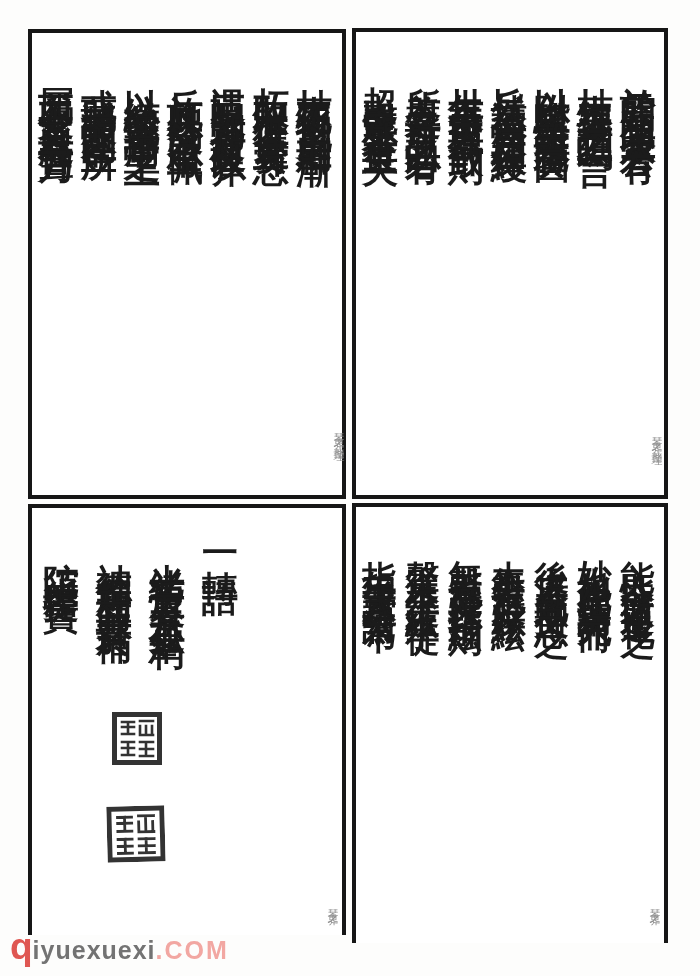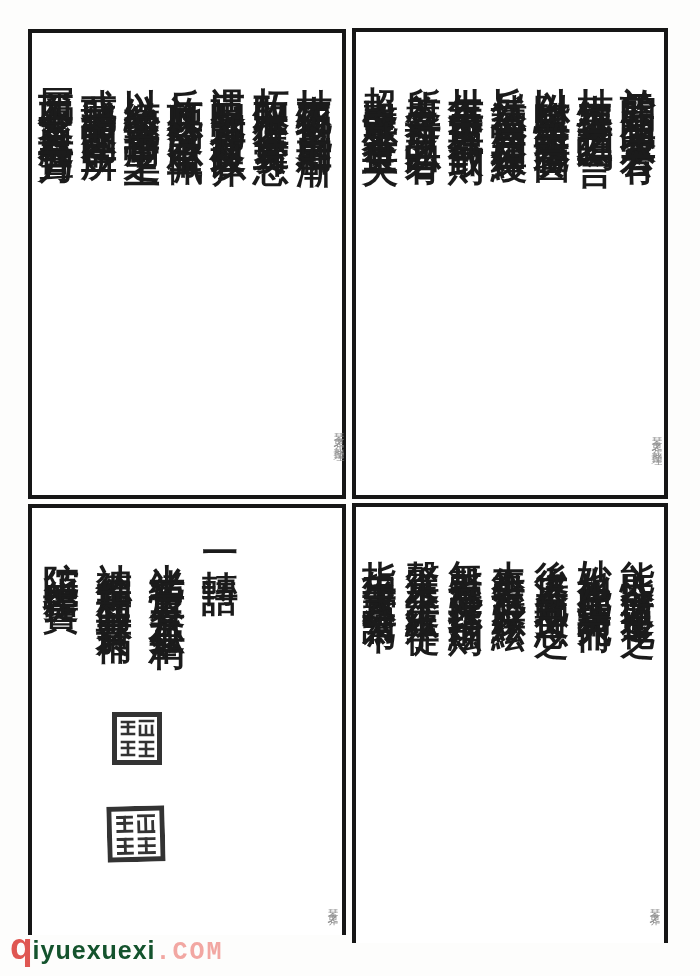--- a/index.html
+++ b/index.html
@@ -156,17 +156,17 @@
         <path d="M11 11 h14 M11 17 h14 M18 11 v14 M11 25 h14"></path>
         <path d="M32 10 h15 M32 16 v10 M39 12 v14 M46 16 v10 M32 26 h15"></path>
         <path d="M11 33 h14 M11 40 h14 M18 33 v14 M11 47 h14"></path>
         <path d="M32 33 h15 M39 33 v14 M32 40 h15 M32 47 h15"></path>
       </g>
     </svg>
   </div>
 
   <div class="sitewm">
     <span class="q" style="color: rgb(223, 87, 82);">q</span>
-      <span class="rest" style="color: #14532d;">iyuexuexi</span>
-      <span class="com" style="color: rgb(242, 167, 162); font-family: Liberation Mono, monospace;">.COM</span>
+      <span class="rest" style="color: #737373;">iyuexuexi</span>
+      <span class="com" style="color: rgb(242, 167, 162);">.COM</span>
   </div>
 
 </div>
 
 </body></html>

